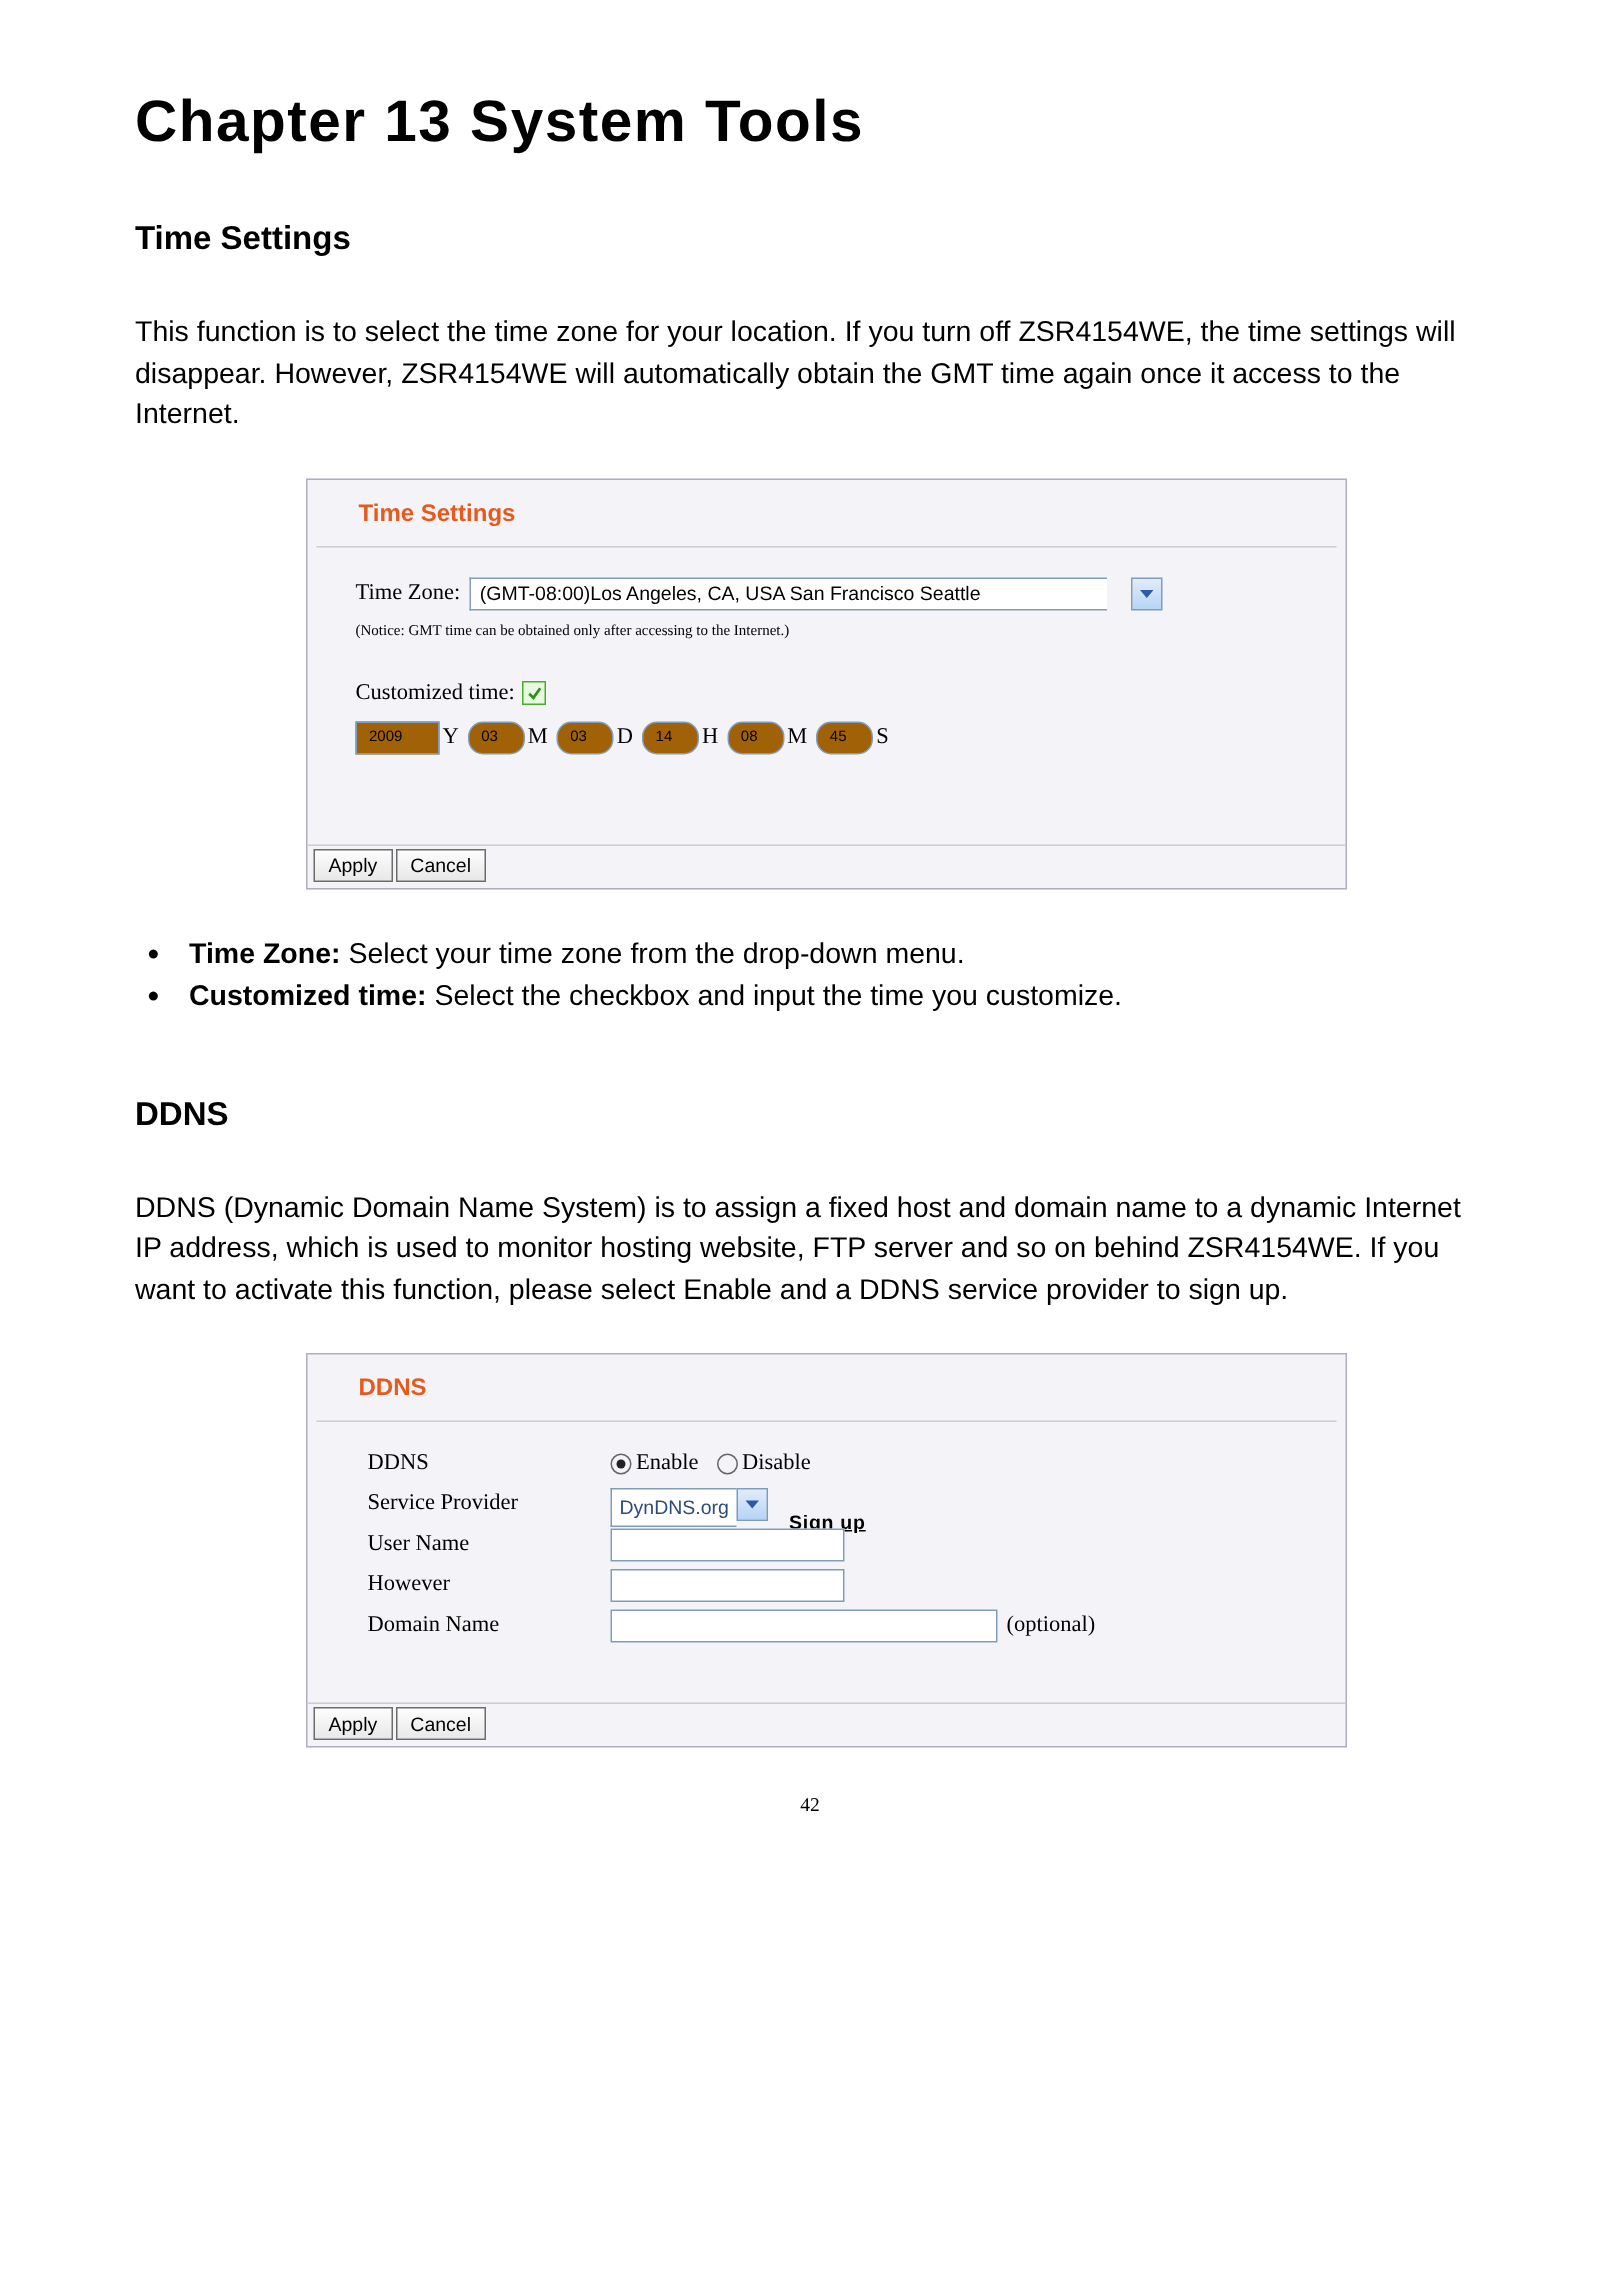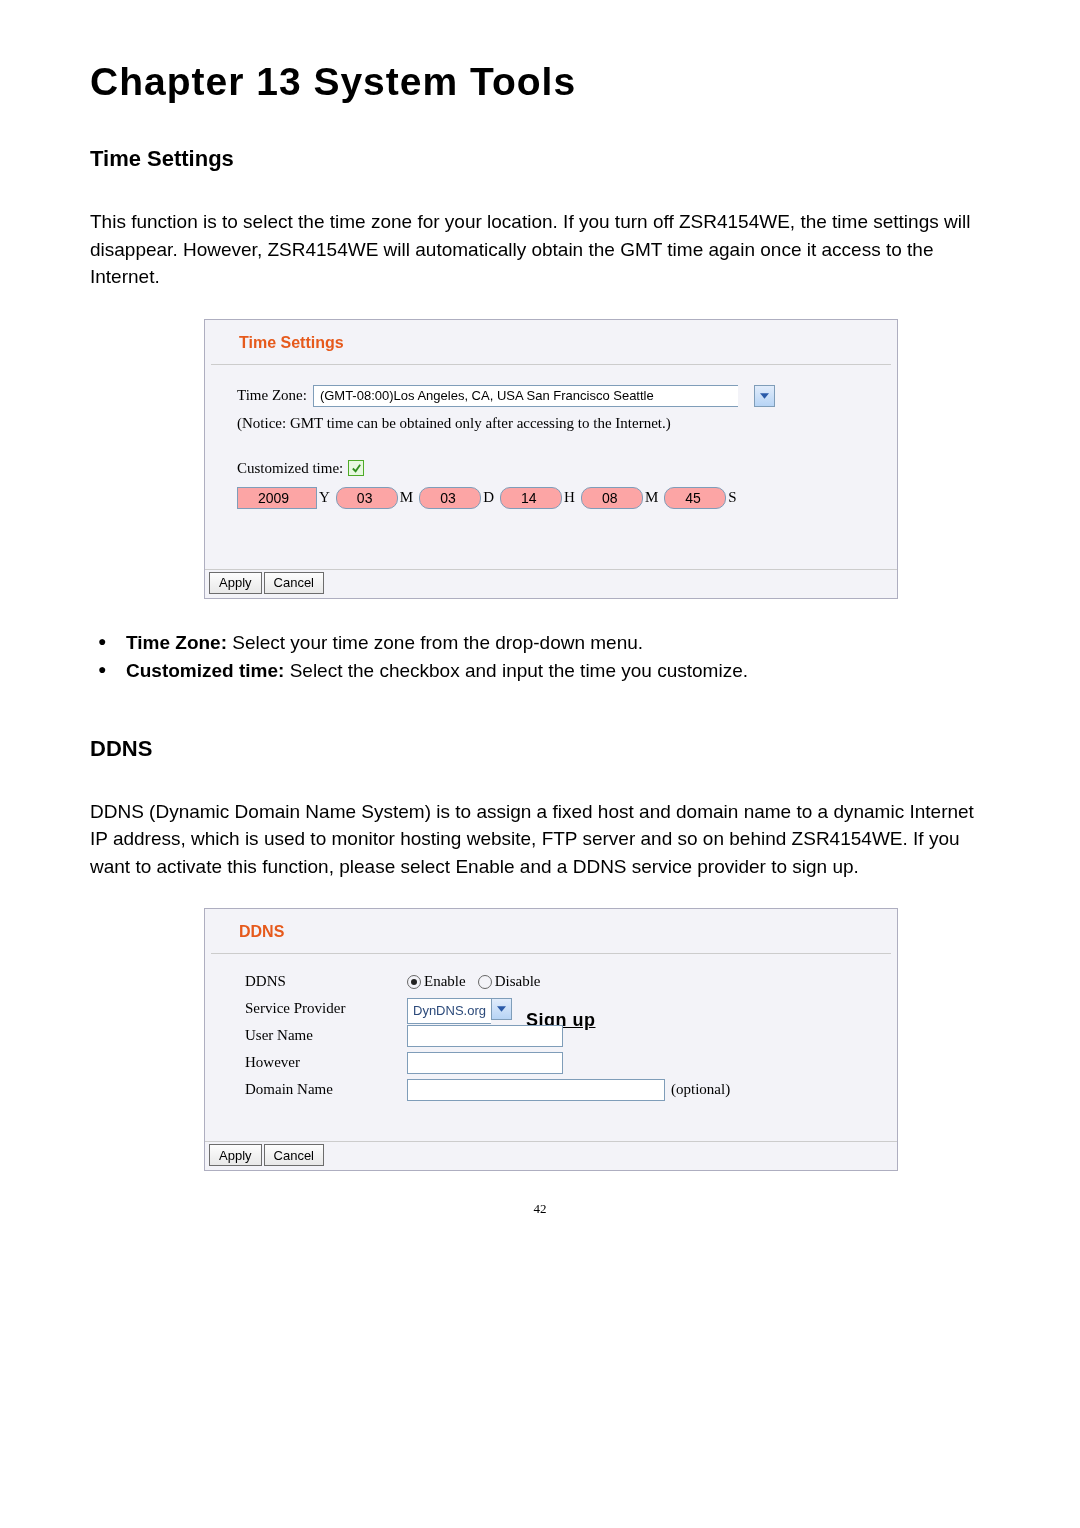--- a/index.html
+++ b/index.html
@@ -104,21 +104,21 @@
     border: 1px solid #7f9db9;
     background: linear-gradient(#e1ecfb,#b7d4f5);
     display: flex;
     align-items: center;
     justify-content: center;
   }
   .tz-select-btn svg {
     width: 9px; height: 6px;
   }
   .notice {
-    font-size: 15px;
+    font-size: 10px;
     margin-bottom: 28px;
   }
   .custom-row {
     font-size: 15px;
     display: flex;
     align-items: center;
     gap: 5px;
     margin-bottom: 10px;
   }
   .chk {
@@ -132,27 +132,27 @@
   .chk svg { width: 11px; height: 11px; }
   .date-row {
     display: flex;
     align-items: center;
     gap: 2px;
     font-size: 15px;
     margin-bottom: 30px;
   }
   .date-row .box {
     border: 1px solid #7f9db9;
-    background: #fca5a5;
+    background: #a16207;
     height: 20px;
-    padding: 0 20px;
-    display: inline-flex;
-    align-items: center;
-    font-family: Arial, sans-serif;
-    font-size: 14px;
+    padding: 0 8px;
+    display: inline-flex;
+    align-items: center;
+    font-family: Arial, sans-serif;
+    font-size: 10px;
   }
   .box.year { width: 38px; }
   .box.two  { width: 20px; border-radius: 10px; }
   .date-row .lbl { padding: 0 4px 0 0; }
 
   .btn-row {
     display: flex;
     gap: 2px;
     padding: 0 0 4px 4px;
     border-top: 1px solid #ccc;
@@ -215,21 +215,21 @@
     width: 19px;
     border: 1px solid #7f9db9;
     background: linear-gradient(#e1ecfb,#b7d4f5);
     display: flex;
     align-items: center;
     justify-content: center;
   }
   .sel-btn svg { width: 9px; height: 6px; }
   .signup {
     font-family: Verdana, sans-serif;
-    font-size: 18px;
+    font-size: 13px;
     font-weight: 700;
     margin-left: 14px;
     text-decoration: underline;
     letter-spacing: 0.5px;
     margin-top: 24px;
   }
   .txt-input {
     border: 1px solid #7f9db9;
     background: #fff;
     height: 20px;

